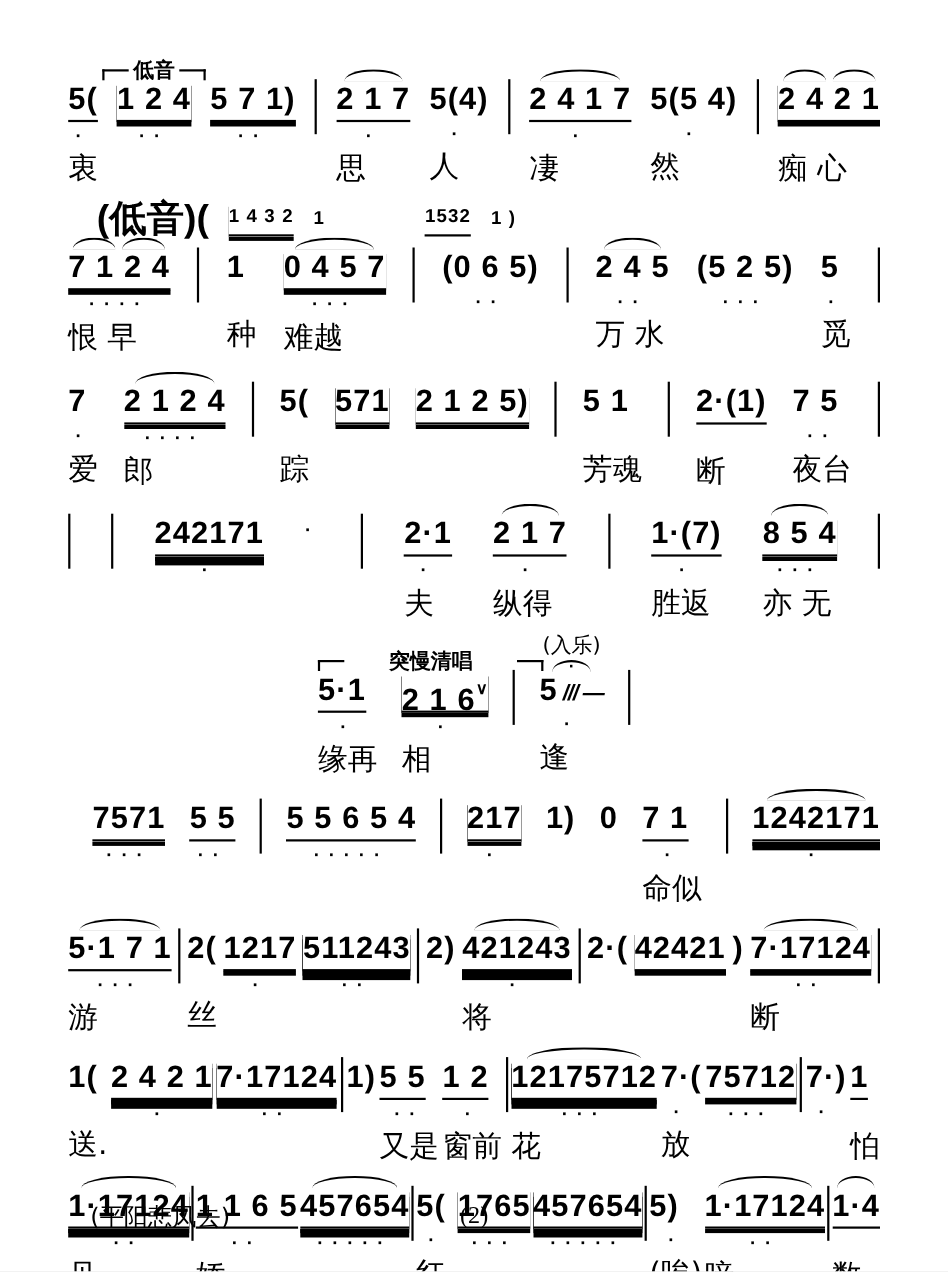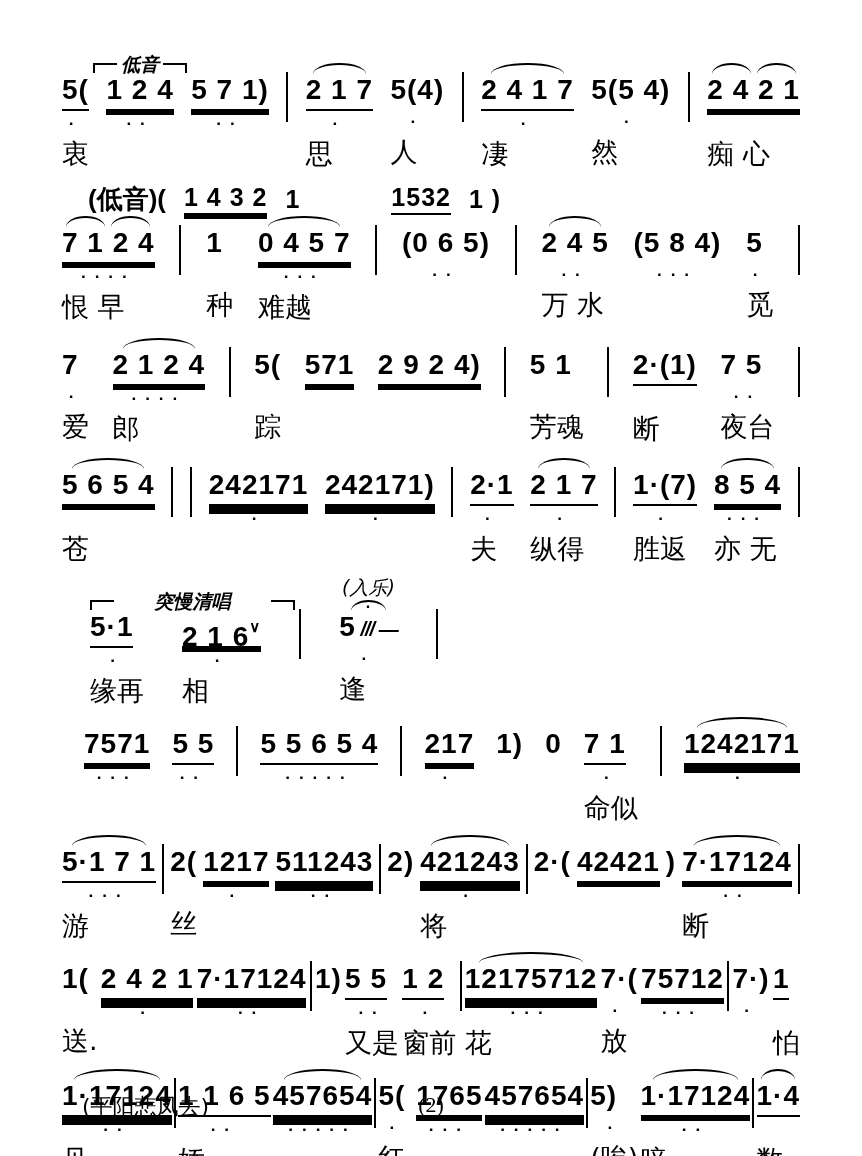--- a/index.html
+++ b/index.html
@@ -10,52 +10,52 @@
     background:#ffffff;
     font-family:"Liberation Sans", sans-serif;
     color:#000;
     overflow:hidden;
     box-sizing:border-box;
     padding:26px 62px 0 62px;
   }
   
   .line{position:relative;margin-bottom:5px;}
   .annrow{display:flex;justify-content:flex-start;align-items:flex-end;gap:18px;height:36px;margin-left:26px;}
-  .annrow .notes{font-size:25px;height:26px;line-height:26px;}
+  .annrow .notes{font-size:17px;height:26px;line-height:26px;}
   .segrow{display:flex;justify-content:space-between;align-items:flex-start;}
-  .segrow.start{justify-content:flex-start;gap:38px;margin-left:28px;}
+  .segrow.start{justify-content:center;gap:22px;}
   .seg{position:relative;display:flex;flex-direction:column;align-items:flex-start;}
   
   .slurrow{height:12px;width:100%;display:flex;justify-content:center;gap:6px;align-items:flex-end;}
   .arc{height:9px;border-top:2px solid #000;border-radius:100% 100% 0 0 / 200% 200% 0 0;width:78%;}
   .arc.half{width:42%;}
   .arc.fermata{position:relative;width:60%;min-width:22px;}
   .arc.fermata::after{content:"·";position:absolute;left:50%;top:-4px;transform:translateX(-50%);font-size:16px;font-weight:bold;}
   
   .notes{
     font-size:28px;line-height:32px;height:32px;
     font-weight:bold;letter-spacing:1px;white-space:nowrap;
     font-family:"Liberation Sans", sans-serif;
     padding-bottom:3px;
   }
-  .notes.cn{font-weight:bold;font-size:26px;letter-spacing:0;}
+  .notes.cn{font-weight:bold;font-size:34px;letter-spacing:0;}
   .u1{border-bottom:2px solid #000;}
   .u2{border-bottom:2px solid #000;box-shadow:0 4px 0 #000;}
   .u3{border-bottom:2px solid #000;box-shadow:0 4px 0 #000,0 8px 0 #000;}
   .sup{font-size:15px;vertical-align:14px;font-weight:bold;}
   .tail{font-size:20px;font-style:italic;letter-spacing:-1px;font-weight:bold;}
   
   .dotsrow{height:15px;line-height:14px;font-size:17px;font-weight:bold;width:100%;text-align:center;letter-spacing:8px;margin-top:6px;white-space:nowrap;}
   
   .lyric{height:40px;line-height:40px;font-size:27px;white-space:nowrap;margin-top:2px;font-family:"DejaVu Sans", sans-serif;}
   
   .bar{width:2px;height:50px;background:#000;margin-top:10px;flex:0 0 2px;}
   .spacer{flex:0 0 auto;}
   
-  .ann{position:absolute;bottom:calc(100% - 12px);left:50%;transform:translateX(-50%);white-space:nowrap;font-size:19px;line-height:20px;font-weight:bold;font-family:"DejaVu Sans", sans-serif;font-style:italic;}
+  .ann{position:absolute;bottom:calc(100% - 12px);left:50%;transform:translateX(-50%);white-space:nowrap;font-size:19px;line-height:20px;font-weight:bold;font-family:"DejaVu Sans", sans-serif;}
   .ann.t-text{bottom:calc(100% + 2px);font-weight:normal;}
   .ann.t-bracket{display:flex;align-items:flex-start;}
   .ann.t-bracket::before{content:"";width:22px;height:8px;border-top:2px solid #000;border-left:2px solid #000;margin-top:9px;margin-right:4px;}
   .ann.t-bracket::after{content:"";width:22px;height:8px;border-top:2px solid #000;border-right:2px solid #000;margin-top:9px;margin-left:4px;}
   
   .line:nth-child(1){margin-top:36px;}
   .line:nth-child(3){margin-top:10px;}
   .line:nth-child(4){margin-top:8px;}
   .line:nth-child(5){margin-top:30px;}
   .line:nth-child(6){margin-top:2px;}
@@ -195,21 +195,21 @@
           <div class="seg">
             <div class="slurrow">
               <div class="arc"></div>
             </div>
             <div class="notes">2 4 5</div>
             <div class="dotsrow">··</div>
             <div class="lyric">万 水</div>
           </div>
           <div class="seg">
             <div class="slurrow"></div>
-            <div class="notes">(5 8 4)</div>
+            <div class="notes">(5 2 5)</div>
             <div class="dotsrow">···</div>
             <div class="lyric"></div>
           </div>
           <div class="seg">
             <div class="slurrow"></div>
             <div class="notes">5</div>
             <div class="dotsrow">·</div>
             <div class="lyric">觅</div>
           </div>
           <div class="bar"></div>
@@ -239,21 +239,21 @@
             <div class="lyric">踪</div>
           </div>
           <div class="seg">
             <div class="slurrow"></div>
             <div class="notes u2">571</div>
             <div class="dotsrow"></div>
             <div class="lyric"></div>
           </div>
           <div class="seg">
             <div class="slurrow"></div>
-            <div class="notes u2">2 9 2 4)</div>
+            <div class="notes u2">2 1 2 5)</div>
             <div class="dotsrow"></div>
             <div class="lyric"></div>
           </div>
           <div class="bar"></div>
           <div class="seg">
             <div class="slurrow"></div>
             <div class="notes">5 1</div>
             <div class="dotsrow"></div>
             <div class="lyric">芳魂</div>
           </div>
@@ -268,39 +268,30 @@
             <div class="slurrow"></div>
             <div class="notes">7 5</div>
             <div class="dotsrow">··</div>
             <div class="lyric">夜台</div>
           </div>
           <div class="bar"></div>
         </div>
       </div>
       <div class="line">
         <div class="segrow">
-          <div class="seg">
-            <div class="slurrow">
-              <div class="arc"></div>
-            </div>
-            <div class="notes u2">5 6 5 4</div>
-            <div class="dotsrow"></div>
-            <div class="lyric">苍</div>
-          </div>
           <div class="bar"></div>
           <div class="bar"></div>
           <div class="seg">
             <div class="slurrow"></div>
             <div class="notes u3">242171</div>
             <div class="dotsrow">·</div>
             <div class="lyric"></div>
           </div>
           <div class="seg">
             <div class="slurrow"></div>
-            <div class="notes u3">242171)</div>
             <div class="dotsrow">·</div>
             <div class="lyric"></div>
           </div>
           <div class="bar"></div>
           <div class="seg">
             <div class="slurrow"></div>
             <div class="notes u1">2·1</div>
             <div class="dotsrow">·</div>
             <div class="lyric">夫</div>
           </div>

